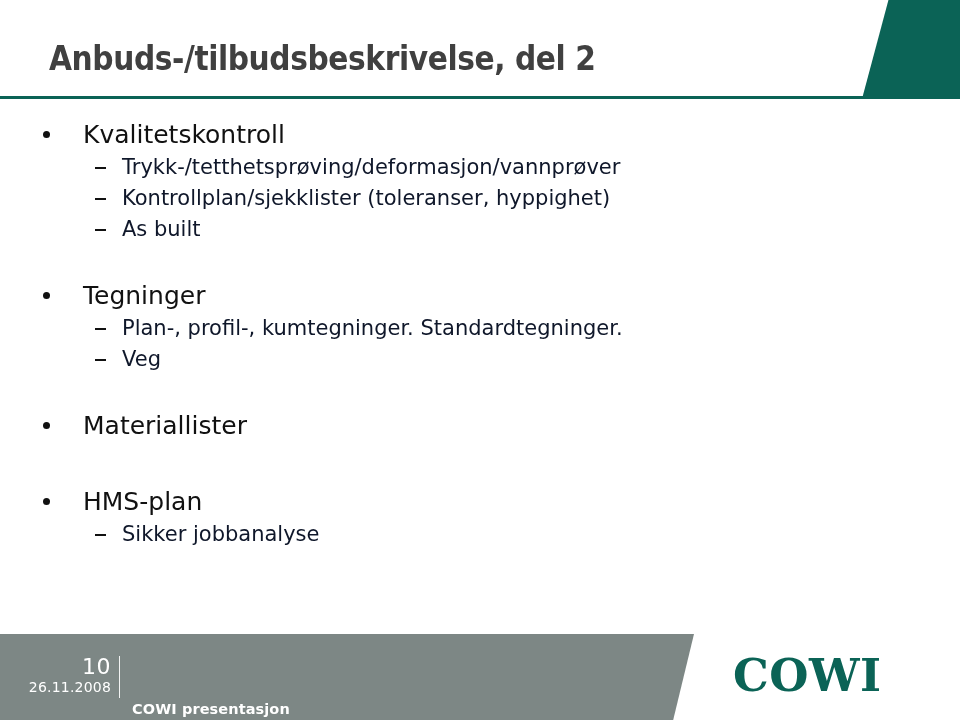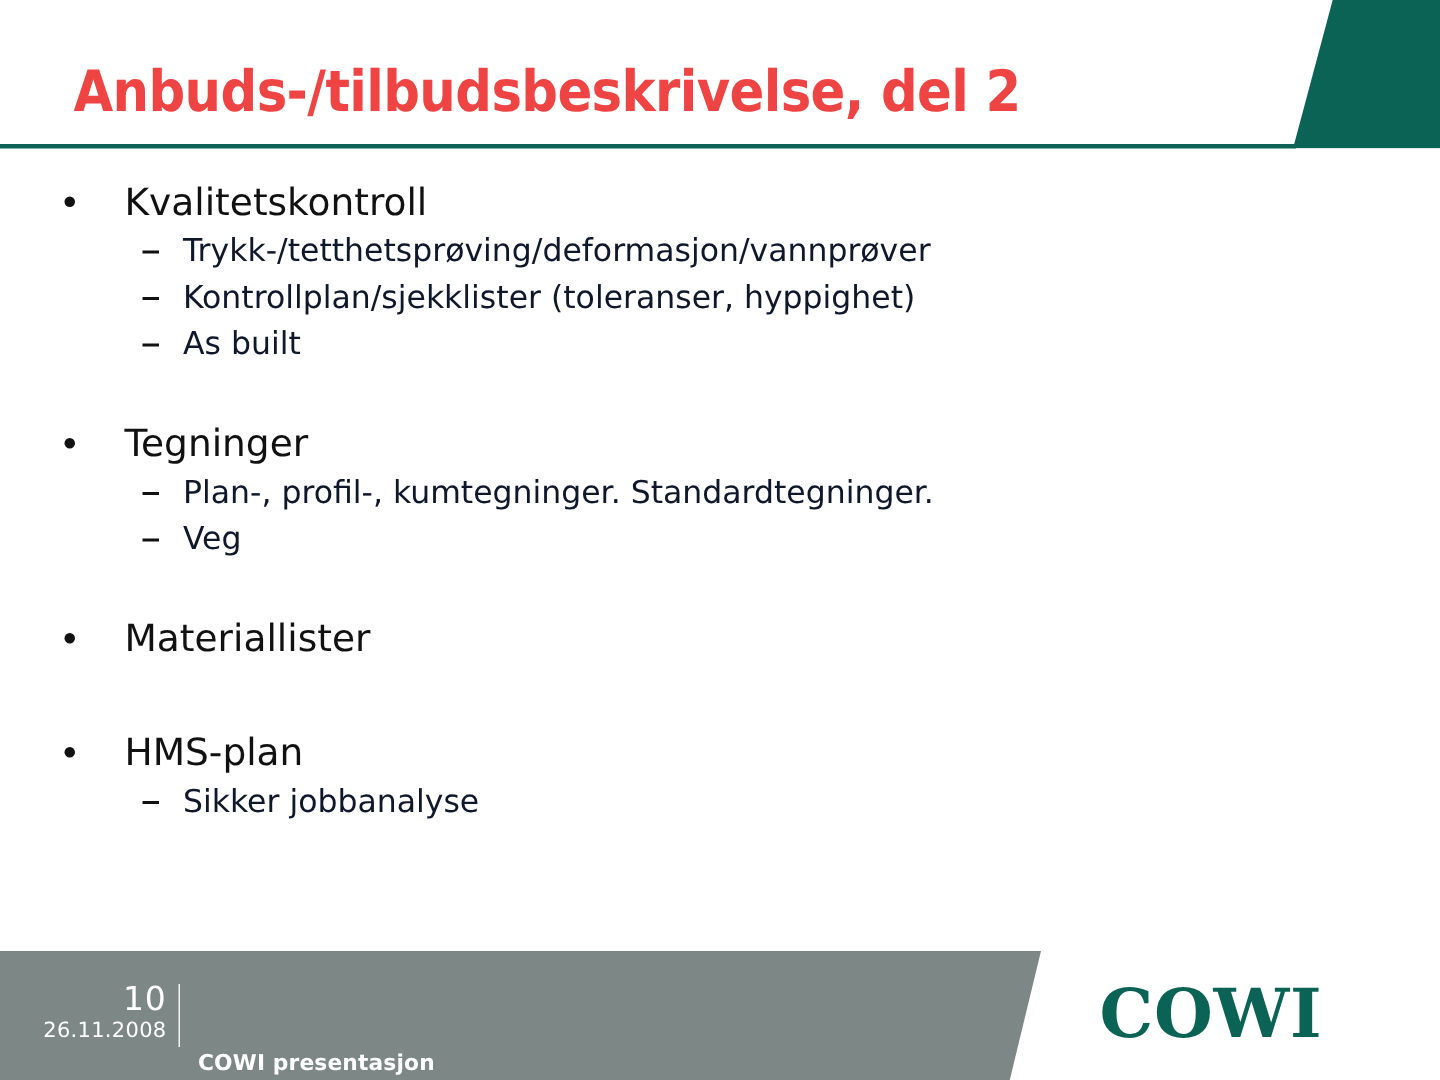--- a/index.html
+++ b/index.html
@@ -35,25 +35,25 @@
     width: 864px;
     height: 3px;
     background: #0b6356;
   }
   .slide-title {
     position: absolute;
     left: 49px;
     top: 41px;
     width: 790px;
     font-family: "DejaVu Sans", "Liberation Sans", sans-serif;
-    font-size: 38px;
+    font-size: 33px;
     font-weight: bold;
     font-stretch: condensed;
     letter-spacing: -0.4px;
-    color: #ef4444;
+    color: #404040;
     line-height: 1.1;
     white-space: nowrap;
   }
 
   
   .body-area {
     position: absolute;
     left: 0;
     top: 118px;
     width: 929px;

